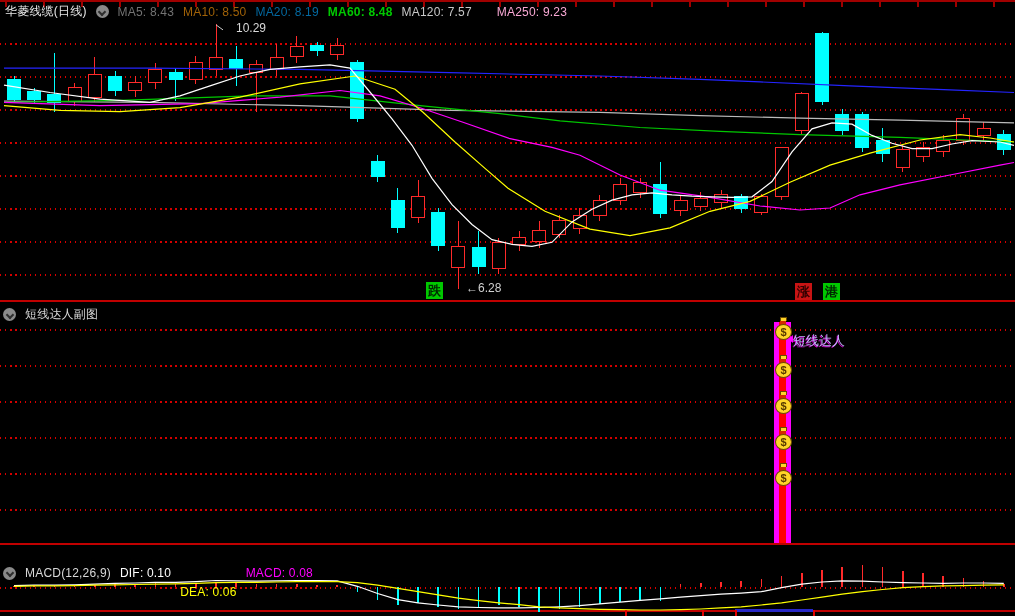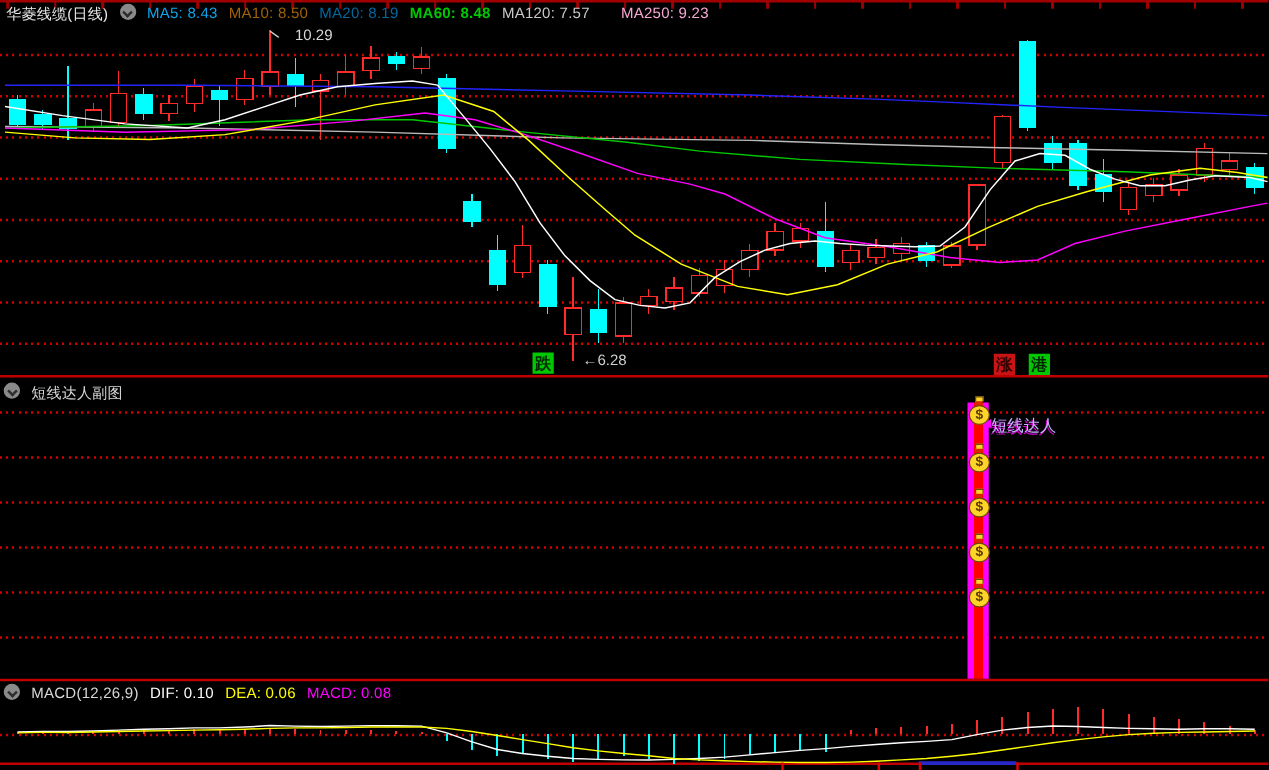--- a/index.html
+++ b/index.html
@@ -7,21 +7,21 @@
           font-family:"Liberation Sans","DejaVu Sans",sans-serif;}
   .top-border{position:absolute;top:0;left:0;width:100%;height:2px;background:#a00000;}
   .top-ruler{position:absolute;top:0;left:0;width:100%;height:7px;
              background:repeating-linear-gradient(to right,#a00000 0 2px,transparent 2px 38px);
              background-position:5px 0;}
   .sep{position:absolute;left:0;width:100%;height:2px;background:#c00000;}
   .sep1{top:300px;} .sep2{top:543px;} .sep3{top:610px;}
   .grid-dotted{position:absolute;left:0;width:100%;height:2px;
                background:repeating-linear-gradient(to right,#d40000 0 1.5px,transparent 1.5px 5px);}
   svg.canvas{position:absolute;top:0;left:0;z-index:3;}
-  .hdr{position:absolute;display:flex;align-items:flex-start;gap:9px;font-size:12px;z-index:6;white-space:nowrap;}
+  .hdr{position:absolute;display:flex;align-items:center;gap:9px;font-size:12px;z-index:6;white-space:nowrap;}
   .hdr1{top:3px;left:5px;} .hdr2{top:306px;left:3px;} .hdr3{top:547px;left:3px;}
   .chev{display:inline-block;width:13px;height:13px;border-radius:50%;background:#8a8a8a;position:relative;}
   .chev::after{content:"";position:absolute;left:3.5px;top:3.5px;width:4px;height:4px;
                border-right:2px solid #2e2e2e;border-bottom:2px solid #2e2e2e;transform:rotate(45deg);}
   .lbl{letter-spacing:0.2px;}
   .anno{position:absolute;font-size:12px;z-index:7;}
   .badge{position:absolute;width:17px;height:17px;font-size:13px;font-weight:bold;
          text-align:center;line-height:17px;z-index:7;}
   .signal-bar{position:absolute;left:774px;top:322px;width:17px;height:221px;z-index:4;
               background:linear-gradient(to right,#ff00ff 0 5px,#ff0000 5px 12px,#ff00ff 12px 17px);}
@@ -227,21 +227,21 @@
       <line x1="963.4" y1="587" x2="963.4" y2="577.6" stroke="#ff2a2a" stroke-width="1.6" shape-rendering="crispEdges"></line>
       <line x1="983.5999999999999" y1="587" x2="983.5999999999999" y2="580.5" stroke="#ff2a2a" stroke-width="1.6" shape-rendering="crispEdges"></line>
       <line x1="1003.8" y1="587" x2="1003.8" y2="584.1" stroke="#ff2a2a" stroke-width="1.6" shape-rendering="crispEdges"></line>
       <polyline points="14,585.6 34.2,585.2 54.4,585.2 74.6,584.8 94.8,584.1 115,583.4 135.2,583.0 155.4,582.3 175.6,582.3 195.79999999999998,581.6 216,580.5 236.2,580.9 256.4,581.2 276.59999999999997,580.9 296.8,580.5 317,580.5 337.2,580.9 357.4,586.3 377.59999999999997,593.5 397.8,599.6 418,602.8 438.2,605.0 458.4,606.8 478.59999999999997,607.5 498.79999999999995,607.9 519,607.9 539.1999999999999,607.5 559.4,606.8 579.6,605.7 599.8,603.9 620,602.1 640.1999999999999,600.3 660.4,598.9 680.6,597.1 700.8,595.6 721,594.2 741.1999999999999,593.1 761.4,591.7 781.6,587.7 801.8,584.1 822,582.0 842.1999999999999,580.9 862.4,581.2 882.6,582.0 902.8,582.7 923,583.0 943.1999999999999,583.4 963.4,583.0 983.5999999999999,583.0 1003.8,583.4" fill="none" stroke="#ffffff" stroke-width="1.2"></polyline>
       <polyline points="14,586.3 34.2,585.9 54.4,585.9 74.6,585.6 94.8,585.2 115,584.8 135.2,584.5 155.4,584.1 175.6,583.8 195.79999999999998,583.4 216,582.7 236.2,582.3 256.4,582.3 276.59999999999997,582.0 296.8,581.6 317,581.6 337.2,581.6 357.4,582.7 377.59999999999997,585.2 397.8,588.4 418,591.7 438.2,594.9 458.4,598.2 478.59999999999997,600.7 498.79999999999995,602.8 519,604.6 539.1999999999999,606.8 559.4,607.9 579.6,608.6 599.8,609.3 620,609.7 640.1999999999999,610.0 660.4,610.0 680.6,609.7 700.8,609.0 721,607.9 741.1999999999999,606.8 761.4,605.0 781.6,602.8 801.8,600.0 822,597.1 842.1999999999999,594.2 862.4,591.7 882.6,589.5 902.8,587.7 923,586.6 943.1999999999999,585.9 963.4,585.6 983.5999999999999,585.2 1003.8,584.8" fill="none" stroke="#ffff00" stroke-width="1.2"></polyline>
     </svg>
 
   <div class="hdr hdr1">
     <span class="lbl" style="color:#e8e8e8">华菱线缆(日线)</span>
     <span class="chev"></span>
-    <span class="lbl" style="color: #0ea5e9;">MA5: 8.43</span>
+    <span class="lbl" style="color: #737373;">MA5: 8.43</span>
     <span class="lbl" style="color: #a16207;">MA10: 8.50</span>
     <span class="lbl" style="color: #0369a1;">MA20: 8.19</span>
     <span class="lbl" style="color: rgb(0, 200, 0); font-weight: bold;">MA60: 8.48</span>
     <span class="lbl" style="color: rgb(200, 200, 200);">MA120: 7.57</span>
     <span class="lbl" style="color: #f9a8d4; padding-left: 16px;">MA250: 9.23</span>
   </div>
 
   <div class="anno" style="left:236px;top:21px;color:#d8d8d8">10.29</div>
   <div class="anno" style="left:466px;top:281px;color:#d0d0d0">←6.28</div>
 
@@ -265,21 +265,21 @@
       <div class="money-bag" style="left: 783px; top: 369px;">$</div>
       <div class="money-bag" style="left: 783px; top: 405px;">$</div>
       <div class="money-bag" style="left: 783px; top: 441px;">$</div>
       <div class="money-bag" style="left: 783px; top: 477px;">$</div>
     </div>
 
   <div class="hdr hdr3">
     <span class="chev"></span>
     <span class="lbl" style="color: rgb(216, 216, 216);">MACD(12,26,9)</span>
     <span class="lbl" style="color: rgb(255, 255, 255);">DIF: 0.10</span>
-    <span class="lbl" style="color: rgb(255, 255, 0);">DEA: 0.06</span>
+    <span class="lbl" style="color: rgb(255, 255, 0); margin-top: 38px;">DEA: 0.06</span>
     <span class="lbl" style="color: rgb(255, 0, 255);">MACD: 0.08</span>
   </div>
 
   <div id="bottom-axis">
     <div id="blue-seg" class="blue-seg" style="left: 735px; width: 78px; background: rgb(40, 40, 200);"></div>
   <div class="btick" style="left: 625px;"></div>
       <div class="btick" style="left: 702px;"></div>
       <div class="btick" style="left: 735px;"></div>
       <div class="btick" style="left: 813px;"></div>
     </div>

